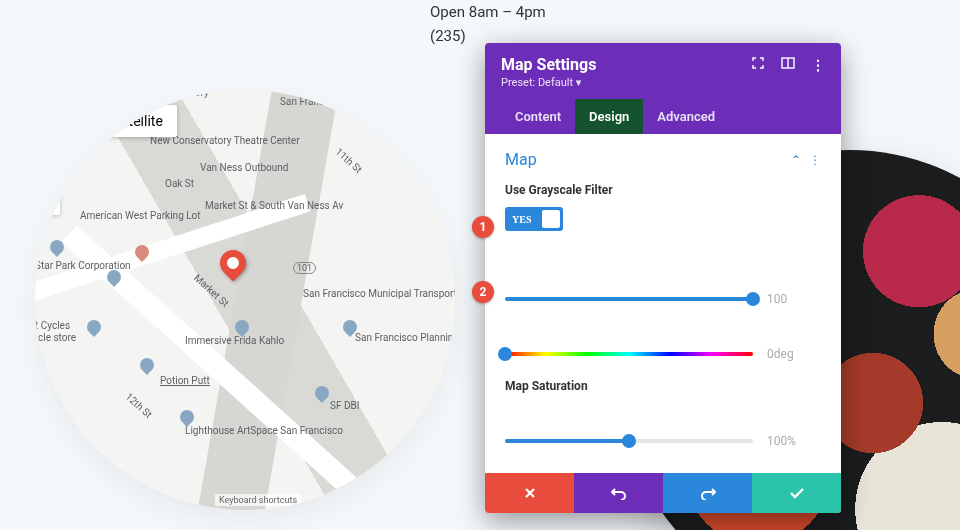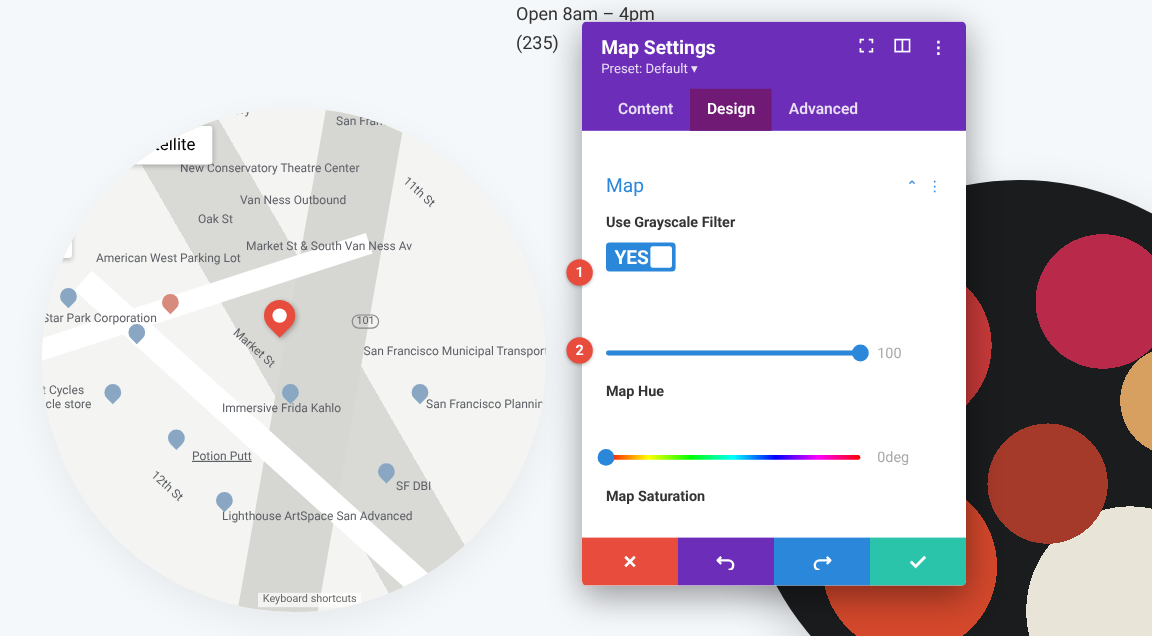--- a/index.html
+++ b/index.html
@@ -85,53 +85,53 @@
     width:30px; background:#fff;
     box-shadow:0 1px 4px rgba(0,0,0,0.25);
     border-radius:2px;
   }
   .zoom-ctl div { height:30px; display:flex; align-items:center; justify-content:center; font-size:18px; color:#555; cursor:pointer; }
   .zoom-ctl div:first-child { border-bottom:1px solid #e5e5e5; }
   .kb-shortcuts { position:absolute; bottom:4px; left:180px; font-size:9px; color:#666; background:rgba(255,255,255,0.7); padding:1px 4px; }
 
   .panel {
     position:absolute;
-    left: 485px; top: 18px;
-    width: 320px; height: 470px;
+    left: 485px; top: 43px;
+    width: 356px; height: 470px;
     background:#fff;
     box-shadow: 0 8px 28px rgba(0,0,0,0.4);
     border-radius:4px;
     overflow:hidden;
-    display:flex; flex-direction:column;gap:20px;
+    display:flex; flex-direction:column;
   }
   .panel-header {
     background:#6c2eb9;
     color:#fff;
     padding: 12px 16px 0 16px;
   }
   .panel-title-row { display:flex; align-items:center; justify-content:space-between; }
   .panel-title { font-size:16px; font-weight:700; }
   .panel-header-icons { display:flex; gap:16px; align-items:center; }
   .panel-header-icons span { font-size:14px; cursor:pointer; }
   .preset { font-size:11px; opacity:0.85; margin-top:2px; padding-bottom:10px; }
   .tabs { display:flex; }
   .tabs div { flex:0 0 auto; padding:10px 14px; font-size:13px; font-weight:600; color:rgba(255,255,255,0.85); cursor:pointer; }
-  .tabs div.active { background:#701a75; color:#fff; }
+  .tabs div.active { background:#14532d; color:#fff; }
   .panel-body { flex:1; overflow:auto; padding: 16px 20px; }
   .section-header { display:flex; justify-content:space-between; align-items:center; margin-bottom:14px; }
   .section-title { color:#2b87da; font-size:16px; font-weight:400; }
   .section-icons { display:flex; gap:8px; color:#2b87da; font-size:12px; }
   .field-label { font-size:12px; font-weight:700; color:#333; margin-bottom:10px; }
   .toggle {
     display:inline-flex; align-items:center;
     background:#2b87da; border-radius:3px;
     width:58px; height:24px; position:relative;
     padding-left:7px; cursor:pointer;
   }
-  .toggle-label { color:#fff; font-size:16px; font-weight:700; }
+  .toggle-label { color:#fff; font-size:10px; font-weight:700;font-family:Liberation Serif, serif; }
   .toggle-knob { position:absolute; right:3px; top:3px; width:18px; height:18px; background:#fff; border-radius:2px; }
   .slider-row { display:flex; align-items:center; gap:14px; margin-bottom:18px;margin-top:41px; }
   .slider {
     flex:1; height:4px; background:#e5e5e5; border-radius:2px;
     position:relative;
   }
   .slider.hue {
     background: linear-gradient(90deg,#f00,#ff0,#0f0,#0ff,#00f,#f0f,#f00);
   }
   .slider-fill { position:absolute; left:0; top:0; height:100%; background:#2b87da; border-radius:2px; }
@@ -184,21 +184,21 @@
     <span class="map-label" style="left:155px;top:195px;transform:rotate(42deg);">Market St</span>
     <span class="map-label" style="left:258px;top:172px;font-size:9px;border:1px solid #888;border-radius:6px;padding:0 3px;">101</span>
     <span class="map-label" style="left:268px;top:198px;">San Francisco Municipal Transportation Agency</span>
     <span class="map-label" style="left:0px;top:230px;">t Cycles</span>
     <span class="map-label" style="left:3px;top:242px;">cle store</span>
     <span class="map-label" style="left:150px;top:245px;">Immersive Frida Kahlo</span>
     <span class="map-label" style="left:320px;top:242px;">San Francisco Planning</span>
     <span class="map-label" style="left:125px;top:285px;text-decoration:underline;">Potion Putt</span>
     <span class="map-label" style="left:295px;top:310px;">SF DBI</span>
     <span class="map-label" style="left:88px;top:310px;transform:rotate(42deg);">12th St</span>
-    <span class="map-label" style="left:150px;top:335px;">Lighthouse ArtSpace San Advanced</span>
+    <span class="map-label" style="left:150px;top:335px;">Lighthouse ArtSpace San Francisco</span>
     <span class="poi" style="left:15px;top:150px;"></span>
     <span class="poi" style="left:72px;top:180px;"></span>
     <span class="poi red" style="left:100px;top:155px;"></span>
     <span class="poi" style="left:200px;top:230px;"></span>
     <span class="poi" style="left:52px;top:230px;"></span>
     <span class="poi" style="left:105px;top:268px;"></span>
     <span class="poi" style="left:145px;top:320px;"></span>
     <span class="poi" style="left:280px;top:296px;"></span>
     <span class="poi" style="left:308px;top:230px;"></span>
     <div class="pin"></div>
@@ -258,21 +258,20 @@
 
     <div style="height:20px"></div>
     <div class="slider-row">
       <div class="slider">
         <div class="slider-fill" style="width:100%"></div>
         <div class="slider-thumb" style="left:100%"></div>
       </div>
       <div class="slider-value">100</div>
     </div>
 
-    <div class="field-label">Map Hue</div>
     <div class="slider-row">
       <div class="slider hue">
         <div class="slider-thumb" style="left:0%"></div>
       </div>
       <div class="slider-value">0deg</div>
     </div>
 
     <div class="field-label">Map Saturation</div>
     <div class="slider-row" style="margin-bottom:0;">
       <div class="slider">

